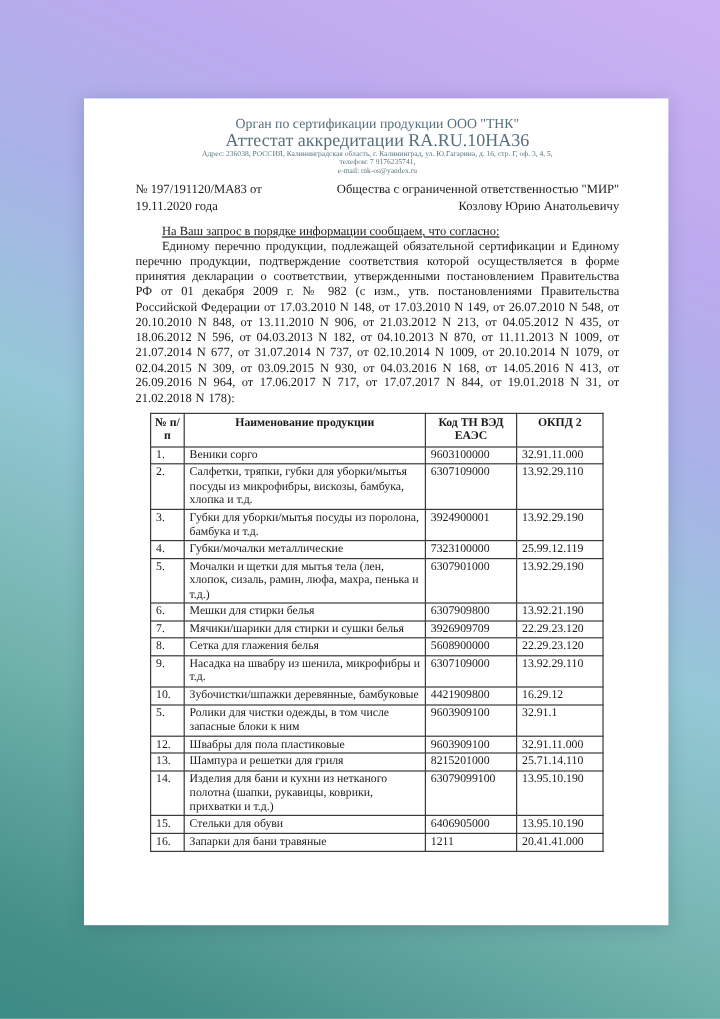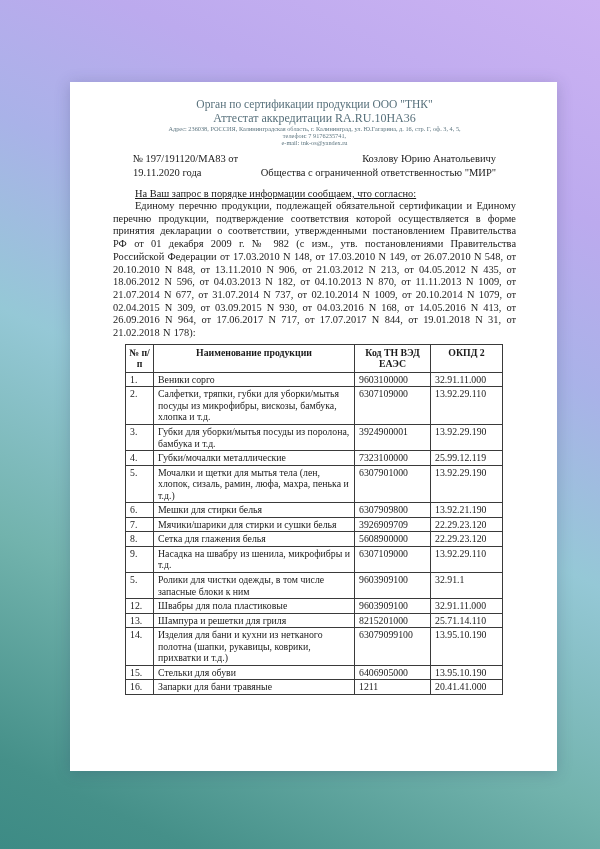--- a/index.html
+++ b/index.html
@@ -17,24 +17,24 @@
     width: 487px; height: 689px;
     background: #ffffff;
     box-shadow: 0 2px 14px rgba(50, 60, 100, 0.25);
     padding: 15px 41px 0 43px;
     overflow: hidden;
     color: #1b1b1b;
   }
   
   .letterhead { text-align: center; color: #57707b; }
   .lh-org { font-size: 11.5px; line-height: 14px; }
-  .lh-acc { font-size: 12px; line-height: 14px; }
+  .lh-acc { font-size: 15px; line-height: 14px; }
   .lh-small { font-size: 6.3px; line-height: 7px; color: #5e7680; }
   
-  .ref-row { display: flex; justify-content: center; margin-top: 6px; }
+  .ref-row { display: flex; justify-content: space-between; margin-top: 6px; }
   .ref { font-size: 10.5px; line-height: 14px; white-space: nowrap; }
   .addressee { width: 258px; font-size: 10.5px; line-height: 14px; }
   .addr-right { text-align: right; }
   .addr-left { text-align: left; margin-top: 6px; }
   
   .body-text { margin-top: 7px; font-size: 10.4px; }
   .intro { text-indent: 22px; line-height: 13px; text-decoration: underline; }
   .para { text-indent: 22px; line-height: 12.7px; text-align: justify; word-spacing: 0.6px; }
   
   table.products {
@@ -71,22 +71,22 @@
     <div class="lh-small">телефон: 7 9176235741,</div>
     <div class="lh-small">e-mail: tnk-os@yandex.ru</div>
   </div>
 
   <div class="ref-row">
     <div class="ref">
       <div>№ 197/191120/МА83 от</div>
       <div>19.11.2020 года</div>
     </div>
     <div class="addressee">
+      <div class="addr-right">Общества с ограниченной ответственностью "МИР"</div>
       <div class="addr-right">Козлову Юрию Анатольевичу</div>
-      <div class="addr-right">Общества с ограниченной ответственностью "МИР"</div>
     </div>
   </div>
 
   <div class="body-text">
     <p class="intro">На Ваш запрос в порядке информации сообщаем, что согласно:</p>
     <p class="para">Единому перечню продукции, подлежащей обязательной сертификации и Единому перечню продукции, подтверждение соответствия которой осуществляется в форме принятия декларации о соответствии, утвержденными постановлением Правительства РФ от 01 декабря 2009 г. № 982 (с изм., утв. постановлениями Правительства Российской Федерации от 17.03.2010 N 148, от 17.03.2010 N 149, от 26.07.2010 N 548, от 20.10.2010 N 848, от 13.11.2010 N 906, от 21.03.2012 N 213, от 04.05.2012 N 435, от 18.06.2012 N 596, от 04.03.2013 N 182, от 04.10.2013 N 870, от 11.11.2013 N 1009, от 21.07.2014 N 677, от 31.07.2014 N 737, от 02.10.2014 N 1009, от 20.10.2014 N 1079, от 02.04.2015 N 309, от 03.09.2015 N 930, от 04.03.2016 N 168, от 14.05.2016 N 413, от 26.09.2016 N 964, от 17.06.2017 N 717, от 17.07.2017 N 844, от 19.01.2018 N 31, от 21.02.2018 N 178):</p>
   </div>
 
   <table class="products">
     <thead>
@@ -146,20 +146,26 @@
           <td class="col-code">5608900000</td>
           <td class="col-okpd">22.29.23.120</td>
         </tr>
         <tr>
           <td class="col-num">9.</td>
           <td class="col-name">Насадка на швабру из шенила, микрофибры и т.д.</td>
           <td class="col-code">6307109000</td>
           <td class="col-okpd">13.92.29.110</td>
         </tr>
         <tr>
+          <td class="col-num">10.</td>
+          <td class="col-name">Зубочистки/шпажки деревянные, бамбуковые</td>
+          <td class="col-code">4421909800</td>
+          <td class="col-okpd">16.29.12</td>
+        </tr>
+        <tr>
           <td class="col-num">5.</td>
           <td class="col-name">Ролики для чистки одежды, в том числе запасные блоки к ним</td>
           <td class="col-code">9603909100</td>
           <td class="col-okpd">32.91.1</td>
         </tr>
         <tr>
           <td class="col-num">12.</td>
           <td class="col-name">Швабры для пола пластиковые</td>
           <td class="col-code">9603909100</td>
           <td class="col-okpd">32.91.11.000</td>

